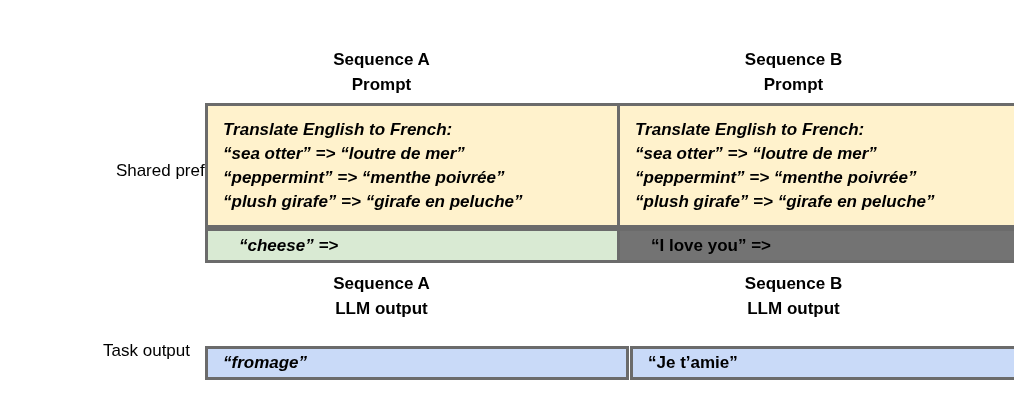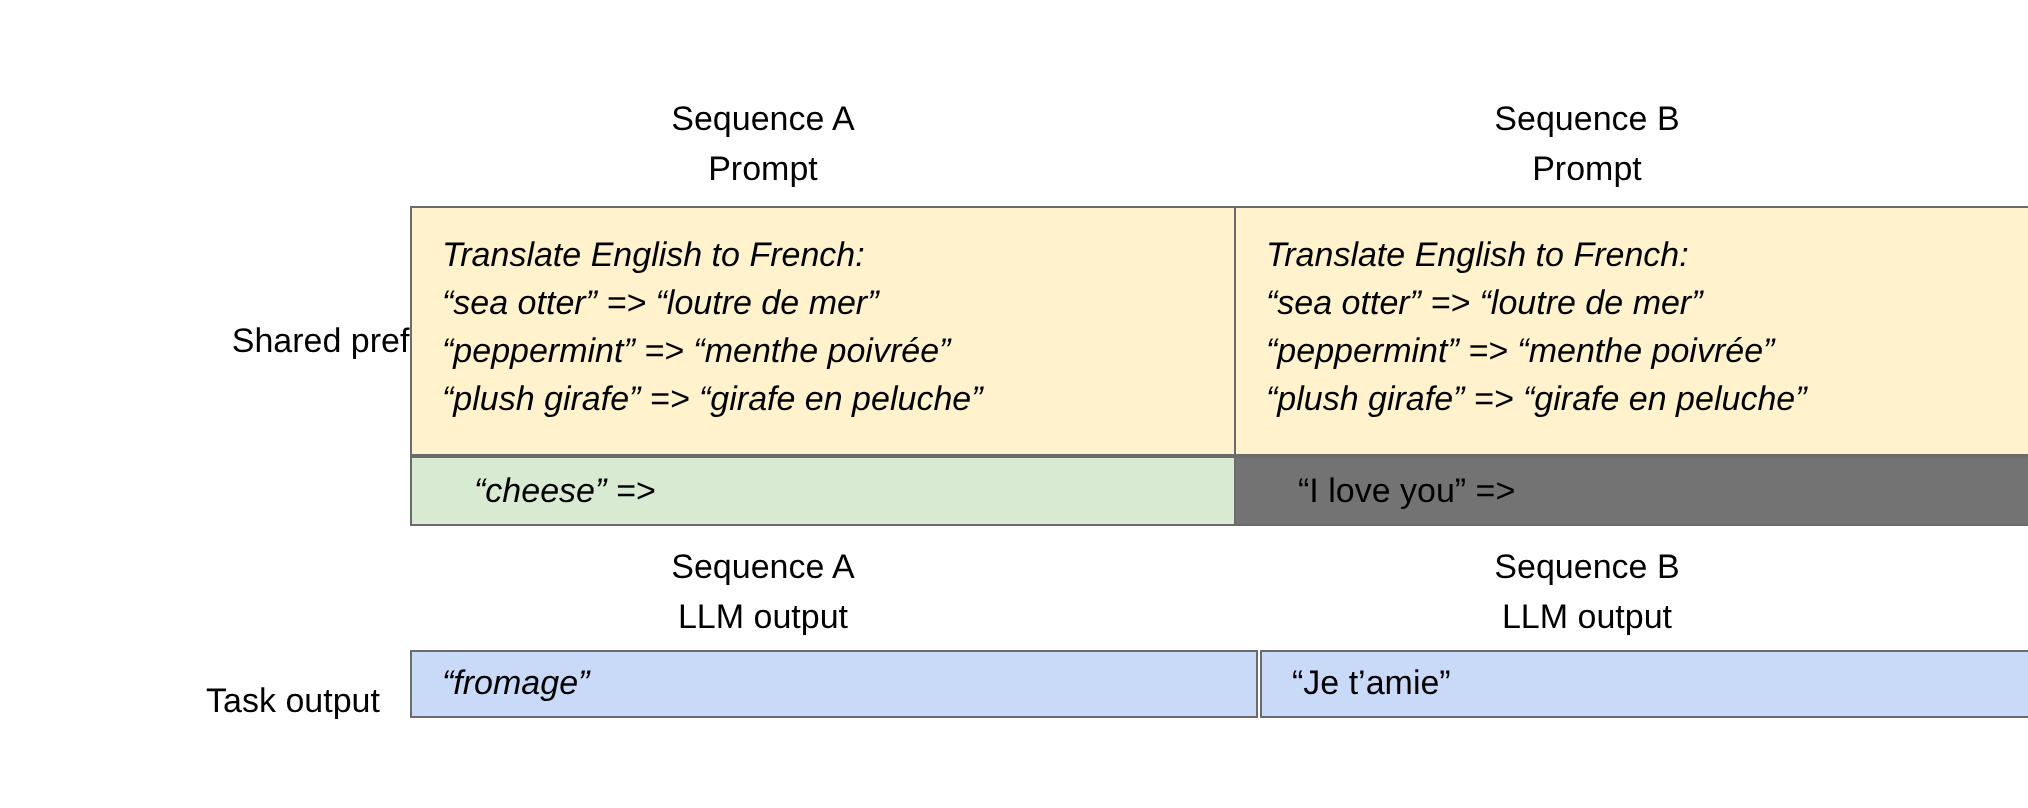--- a/index.html
+++ b/index.html
@@ -6,49 +6,49 @@
   .canvas {
     position: relative;
     width: 1014px;
     height: 404px;
     background: #ffffff;
     font-family: "Liberation Sans", sans-serif;
     color: #000000;
     overflow: hidden;
   }
   .column { position: absolute; top: 0; width: 353px; height: 404px; }
-  .column.col-a { left: 205px; }
-  .column.col-b { left: 617px; }
+  .column.col-a { left: 205px; font-weight: bold; }
+  .column.col-b { left: 617px; font-weight: bold; }
 
   .seq-header {
     position: absolute; left: 0; width: 100%;
     text-align: center; font-size: 17px; line-height: 25px;
   }
   .seq-header.prompt-header { top: 47px; }
   .seq-header.output-header { top: 271px; }
 
   .box {
     position: absolute; left: 0; width: 424px;
     box-sizing: border-box;
-    border: 1px solid #7f1d1d;
+    border: 3px solid #7f1d1d;
   }
   .prompt-box {
     top: 103px; height: 125px;
     padding: 12px 14px 0 15px;
     font-size: 17px; line-height: 24px;
     font-style: italic;
   }
   .input-box {
     top: 228px; height: 35px;
     display: flex; align-items: center;
     padding: 0 31px;
     font-size: 17px;
   }
   .output-box {
-    top: 325px; height: 34px;
+    top: 346px; height: 34px;
     display: flex; align-items: center;
     padding: 4px 15px;
     font-size: 17px;
   }
   .it { font-style: italic; }
 
   .side-label {
     position: absolute; left: 0; width: 190px;
     text-align: right; font-size: 17px; line-height: 20px;
   }

